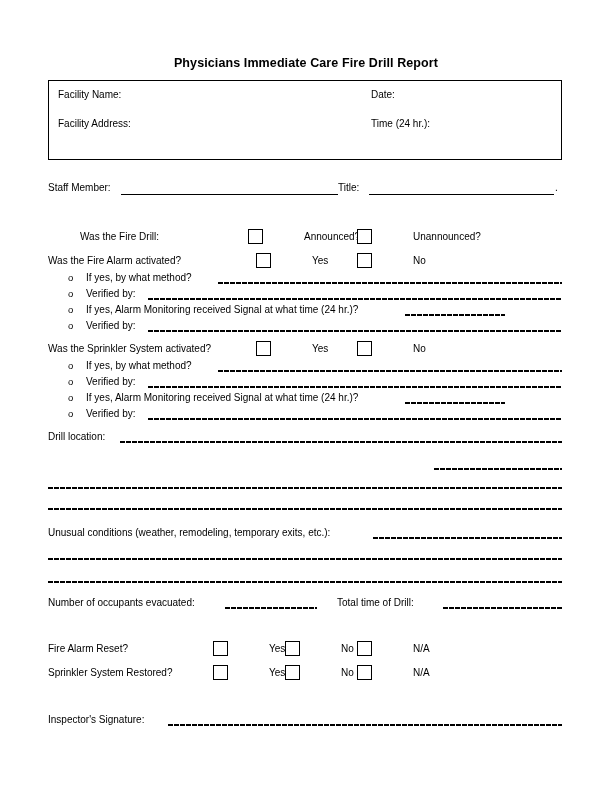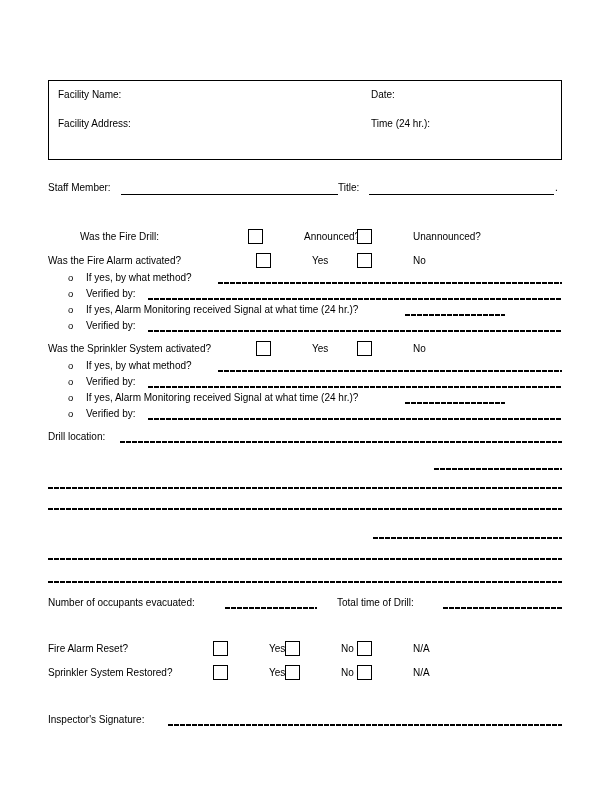--- a/index.html
+++ b/index.html
@@ -117,20 +117,21 @@
     font-size: 10px;
     white-space: nowrap;
     padding-left: 40px;
   }
 </style>
 </head>
 <body>
 
 <div class="page">
 
+  <div class="doc-title">Physicians Immediate Care Fire Drill Report</div>
 
   <div class="facility-table">
 
     <div class="ft-row" style="top:8px;">
       <span class="ft-left">Facility Name:</span>
       <span class="ft-right">Date:</span>
     </div>
 
     <div class="ft-row" style="top:37px;">
       <span class="ft-left">Facility Address:</span>
@@ -202,20 +203,21 @@
   <span class="sub" style="top:408px;">Verified by:</span>
   <div class="dashline" style="left:148px; top:418px; width:414px;"></div>
 
   <span class="ln" style="left:48px; top:431px;">Drill location:</span>
   <div class="dashline" style="left:120px; top:441px; width:442px;"></div>
 
   <div class="dashline" style="left:434px; top:468px; width:128px;"></div>
   <div class="dashline" style="left:48px; top:487px; width:514px;"></div>
   <div class="dashline" style="left:48px; top:508px; width:514px;"></div>
 
+  <span class="ln" style="left:48px; top:527px;">Unusual conditions (weather, remodeling, temporary exits, etc.):</span>
   <div class="dashline" style="left:373px; top:537px; width:189px;"></div>
   <div class="dashline" style="left:48px; top:558px; width:514px;"></div>
   <div class="dashline" style="left:48px; top:581px; width:514px;"></div>
 
   <span class="ln" style="left:48px; top:597px;">Number of occupants evacuated:</span>
   <div class="dashline" style="left:225px; top:607px; width:92px;"></div>
 
   <span class="ln" style="left:337px; top:597px;">Total time of Drill:</span>
   <div class="dashline" style="left:443px; top:607px; width:119px;"></div>
 

